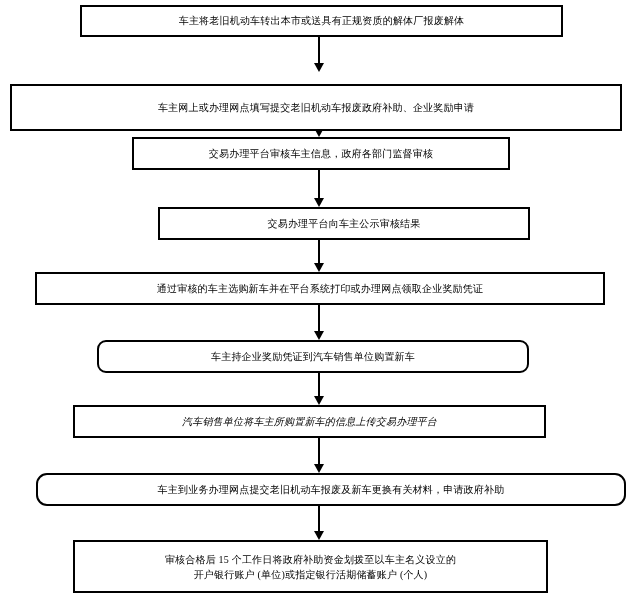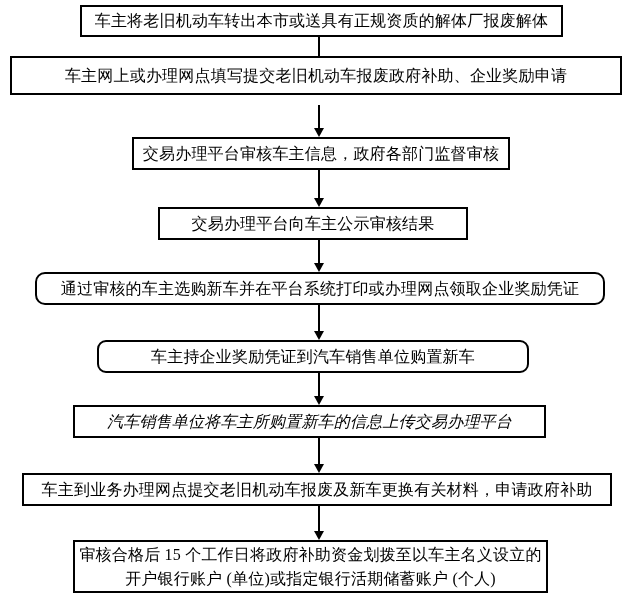--- a/index.html
+++ b/index.html
@@ -24,21 +24,21 @@
   .node {
     position: absolute;
     box-sizing: border-box;
     border: 2px solid #000000;
     background: #ffffff;
     color: #000000;
     display: flex;
     align-items: center;
     justify-content: center;
     text-align: center;
-    font-size: 16px;
+    font-size: 10px;
     line-height: 1.35;
     letter-spacing: 0.2px;
     white-space: pre-line;
     padding: 0 4px;
   }
   .node.two-line {
     line-height: 1.5;
   }
   .connector {
     position: absolute;
@@ -90,22 +90,22 @@
     </div>
     <div class="connector" style="left: 318px; top: 438px; width: 2px; height: 35px;">
       <div class="stem" style="height: 27px;"></div>
       <div class="head" style="top: 26px;"></div>
     </div>
     <div class="connector" style="left: 318px; top: 506px; width: 2px; height: 34px;">
       <div class="stem" style="height: 26px;"></div>
       <div class="head" style="top: 25px;"></div>
     </div>
     <div class="node" style="left: 80px; top: 5px; width: 483px; height: 32px;"><span>车主将老旧机动车转出本市或送具有正规资质的解体厂报废解体</span></div>
-    <div class="node" style="left: 10px; top: 56px; width: 612px; height: 39px;"><span>车主网上或办理网点填写提交老旧机动车报废政府补助、企业奖励申请</span></div>
+    <div class="node" style="left: 10px; top: 84px; width: 612px; height: 47px;"><span>车主网上或办理网点填写提交老旧机动车报废政府补助、企业奖励申请</span></div>
     <div class="node" style="left: 132px; top: 137px; width: 378px; height: 33px; font-family: Liberation Serif, serif;"><span>交易办理平台审核车主信息，政府各部门监督审核</span></div>
-    <div class="node" style="left: 158px; top: 207px; width: 310px; height: 33px;"><span>交易办理平台向车主公示审核结果</span></div>
-    <div class="node" style="left: 35px; top: 272px; width: 570px; height: 33px; border-radius: 10px;"><span>通过审核的车主选购新车并在平台系统打印或办理网点领取企业奖励凭证</span></div>
+    <div class="node" style="left: 158px; top: 207px; width: 372px; height: 33px;"><span>交易办理平台向车主公示审核结果</span></div>
+    <div class="node" style="left: 35px; top: 272px; width: 570px; height: 33px;"><span>通过审核的车主选购新车并在平台系统打印或办理网点领取企业奖励凭证</span></div>
     <div class="node" style="left: 97px; top: 340px; width: 432px; height: 33px; border-radius: 9px;"><span>车主持企业奖励凭证到汽车销售单位购置新车</span></div>
     <div class="node" style="left: 73px; top: 405px; width: 473px; height: 33px; font-style: italic;"><span>汽车销售单位将车主所购置新车的信息上传交易办理平台</span></div>
-    <div class="node" style="left: 22px; top: 473px; width: 590px; height: 33px;"><span>车主到业务办理网点提交老旧机动车报废及新车更换有关材料，申请政府补助</span></div>
+    <div class="node" style="left: 36px; top: 473px; width: 590px; height: 33px; border-radius: 11px;"><span>车主到业务办理网点提交老旧机动车报废及新车更换有关材料，申请政府补助</span></div>
     <div class="node two-line" style="left: 73px; top: 540px; width: 475px; height: 53px;"><span>审核合格后 15 个工作日将政府补助资金划拨至以车主名义设立的
 开户银行账户 (单位)或指定银行活期储蓄账户 (个人)</span></div>
   </div>
 
 </body></html>

